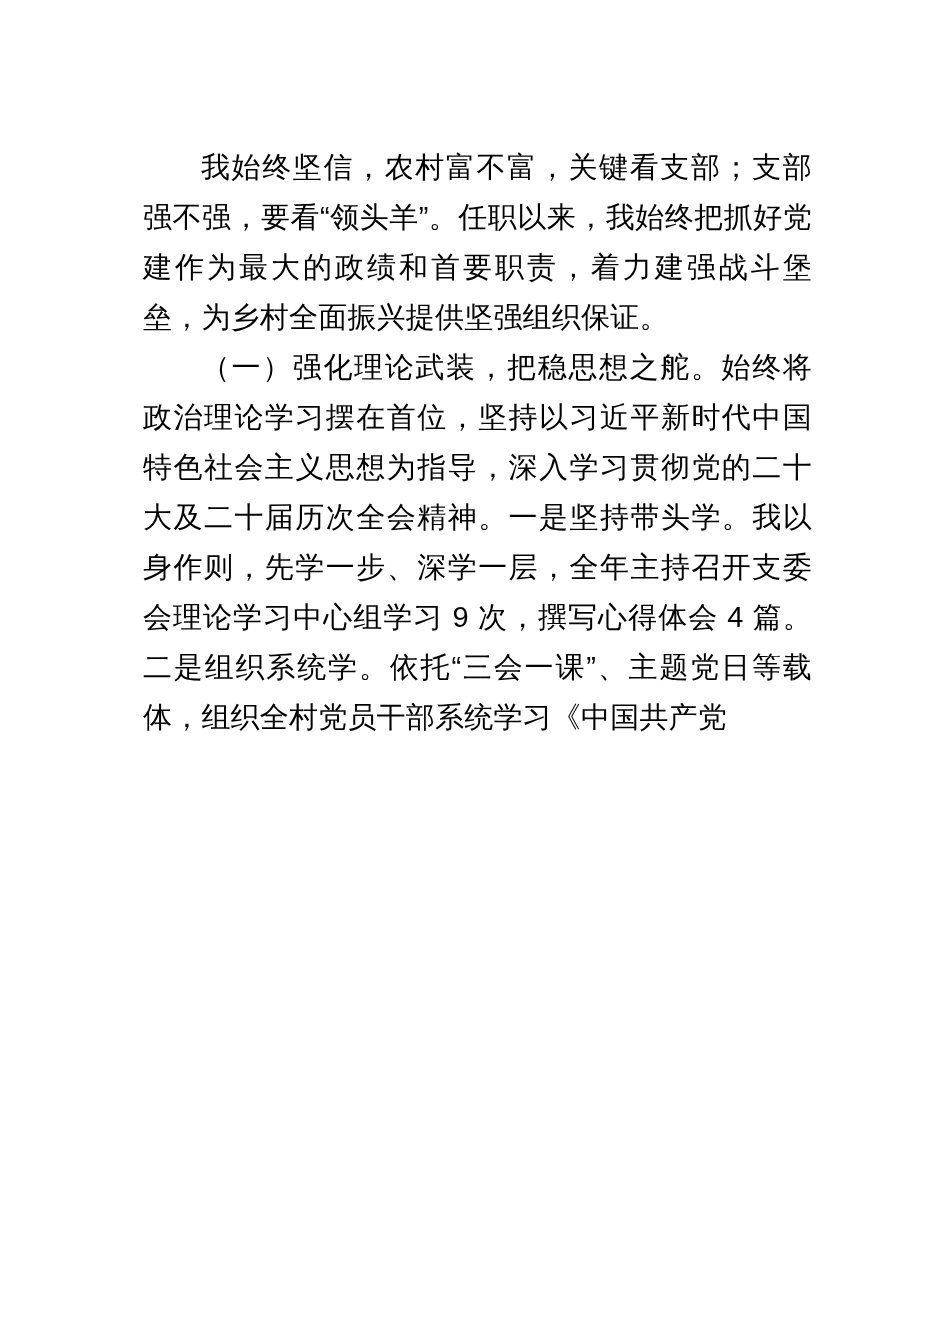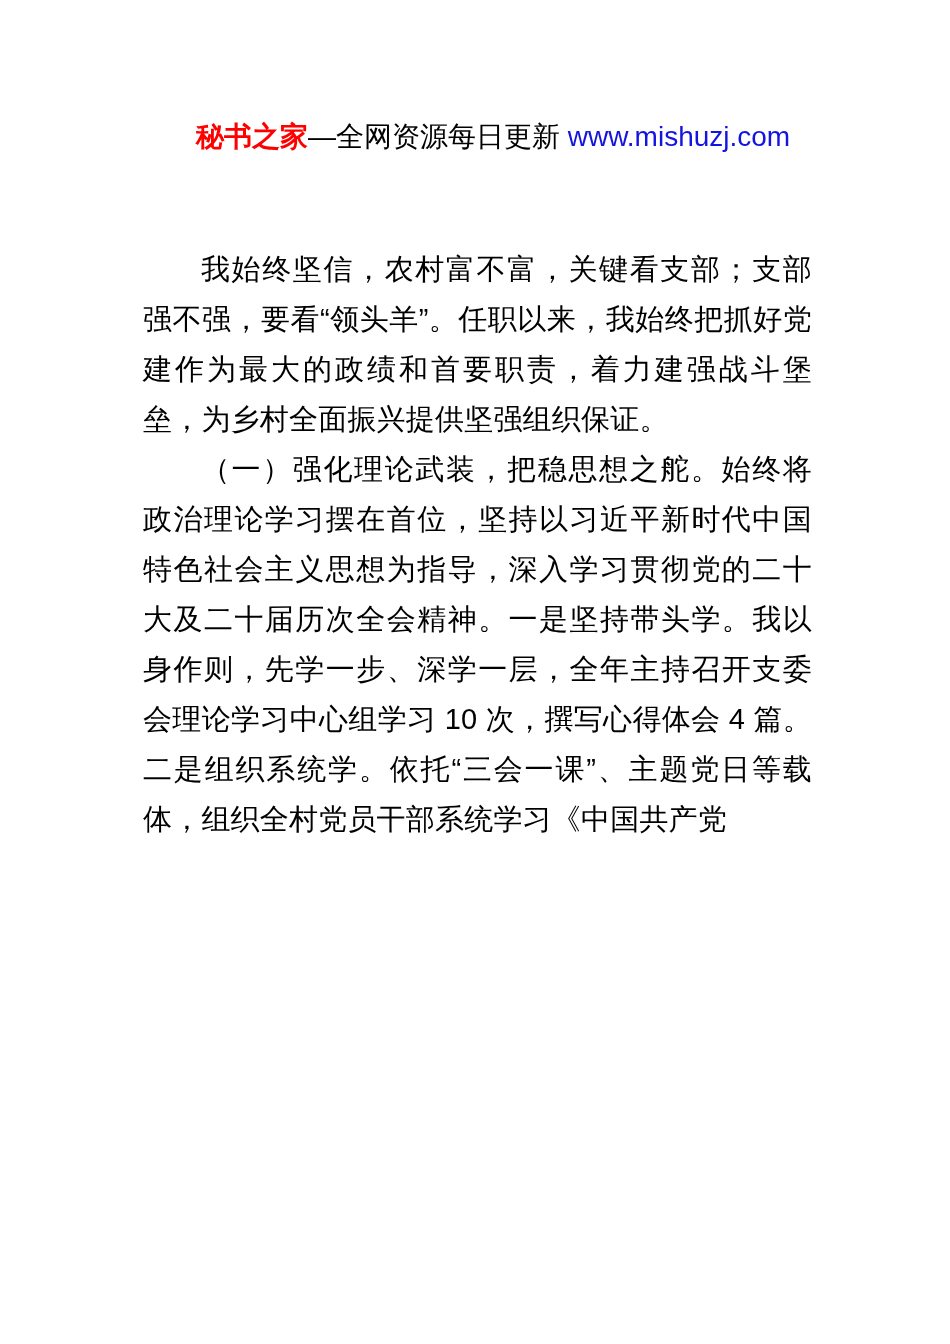--- a/index.html
+++ b/index.html
@@ -59,23 +59,20 @@
   }
   p.para.heading {
     font-weight: bold;
   }
 </style>
 </head>
 <body>
 
 <div class="page">
 
-  <div class="site-header">
-    <span class="brand">秘书之家</span><span class="tagline">—全网资源每日更新 </span><span class="url">www.mishuzj.com</span>
-  </div>
 
 
   <div class="body-block">
     <p class="para">我始终坚信，农村富不富，关键看支部；支部强不强，要看“领头羊”。任职以来，我始终把抓好党建作为最大的政绩和首要职责，着力建强战斗堡垒，为乡村全面振兴提供坚强组织保证。</p>
-    <p class="para">（一）强化理论武装，把稳思想之舵。始终将政治理论学习摆在首位，坚持以习近平新时代中国特色社会主义思想为指导，深入学习贯彻党的二十大及二十届历次全会精神。一是坚持带头学。我以身作则，先学一步、深学一层，全年主持召开支委会理论学习中心组学习 10 次，撰写心得体会 4 篇。二是组织系统学。依托“三会一课”、主题党日等载体，组织全村党员干部系统学习《中国共产党</p>
+    <p class="para">（一）强化理论武装，把稳思想之舵。始终将政治理论学习摆在首位，坚持以习近平新时代中国特色社会主义思想为指导，深入学习贯彻党的二十大及二十届历次全会精神。一是坚持带头学。我以身作则，先学一步、深学一层，全年主持召开支委会理论学习中心组学习 9 次，撰写心得体会 4 篇。二是组织系统学。依托“三会一课”、主题党日等载体，组织全村党员干部系统学习《中国共产党</p>
   </div>
 
 </div>
 
 </body></html>

